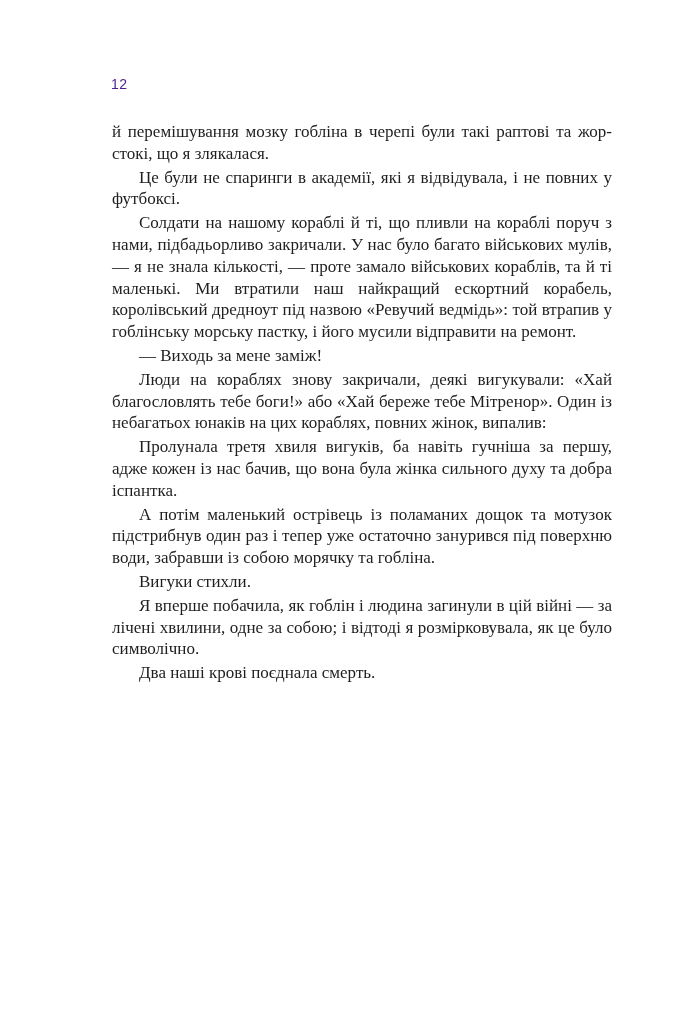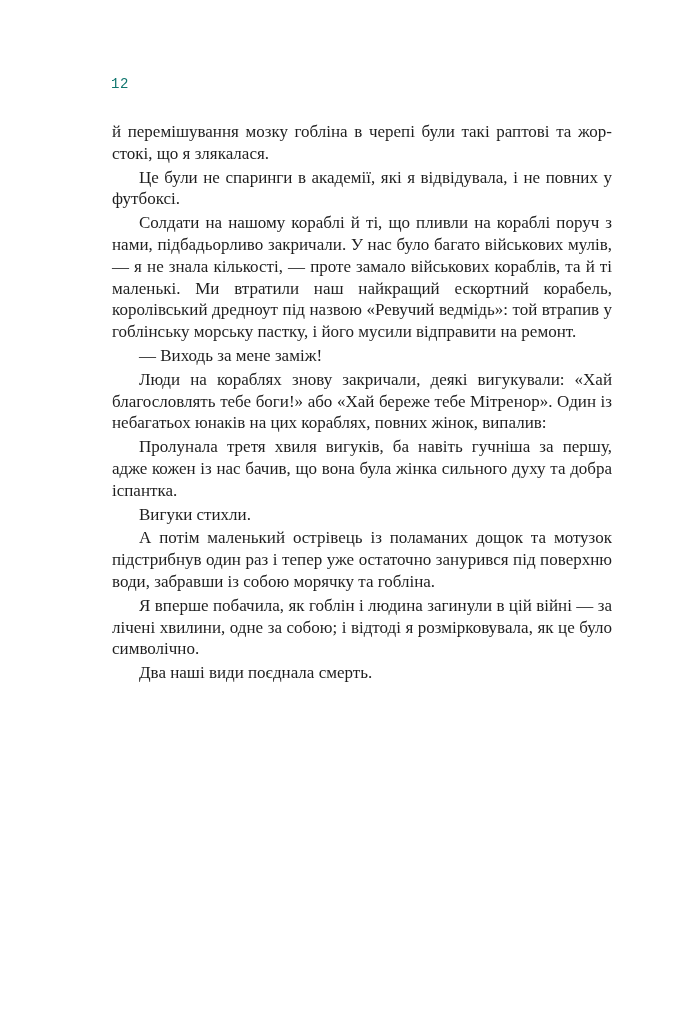--- a/index.html
+++ b/index.html
@@ -11,24 +11,24 @@
     position: relative;
     width: 696px;
     height: 1024px;
     background: #ffffff;
     overflow: hidden;
   }
   .page-number {
     position: absolute;
     left: 111px;
     top: 75px;
-    font-family: Liberation Mono, monospace;
+    font-family: Liberation Sans, sans-serif;
     font-size: 14px;
     line-height: 18px;
-    color: #0f766e;
+    color: #4c1d95;
     letter-spacing: 0.5px;
   }
   .text-block {
     position: absolute;
     left: 110px;
     top: 119px;
     width: 504px;
     font-family: "Liberation Serif", serif;
     font-size: 17px;
     line-height: 21.8px;
@@ -50,18 +50,18 @@
 
 <div class="book-page">
   <div class="page-number">12</div>
   <div class="text-block">
       <p class="para no-indent">й перемішування мозку гобліна в черепі були такі раптові та жор­стокі, що я злякалася.</p>
       <p class="para">Це були не спаринги в академії, які я відвідувала, і не повних у футбоксі.</p>
       <p class="para">Солдати на нашому кораблі й ті, що пливли на кораблі поруч з нами, підбадьорливо закричали. У нас було багато військових мулів, — я не знала кількості, — проте замало військових кораблів, та й ті маленькі. Ми втратили наш найкращий ескортний корабель, королівський дредноут під назвою «Ревучий ведмідь»: той втрапив у гоблінську морську пастку, і його мусили відправити на ремонт.</p>
       <p class="para">— Виходь за мене заміж!</p>
       <p class="para">Люди на кораблях знову закричали, деякі вигукували: «Хай благословлять тебе боги!» або «Хай береже тебе Мітренор». Один із небагатьох юнаків на цих кораблях, повних жінок, випалив:</p>
       <p class="para">Пролунала третя хвиля вигуків, ба навіть гучніша за першу, адже кожен із нас бачив, що вона була жінка сильного духу та добра іспантка.</p>
+      <p class="para">А потім маленький острівець із поламаних дощок та мотузок підстрибнув один раз і тепер уже остаточно занурився під поверх­ню води, забравши із собою морячку та гобліна.</p>
       <p class="para">Вигуки стихли.</p>
-      <p class="para">А потім маленький острівець із поламаних дощок та мотузок підстрибнув один раз і тепер уже остаточно занурився під поверх­ню води, забравши із собою морячку та гобліна.</p>
       <p class="para">Я вперше побачила, як гоблін і людина загинули в цій війні — за лічені хвилини, одне за собою; і відтоді я розмірковувала, як це було символічно.</p>
-      <p class="para">Два наші види поєднала смерть.</p>
+      <p class="para">Два наші крові поєднала смерть.</p>
     </div>
 </div>
 
 </body></html>

